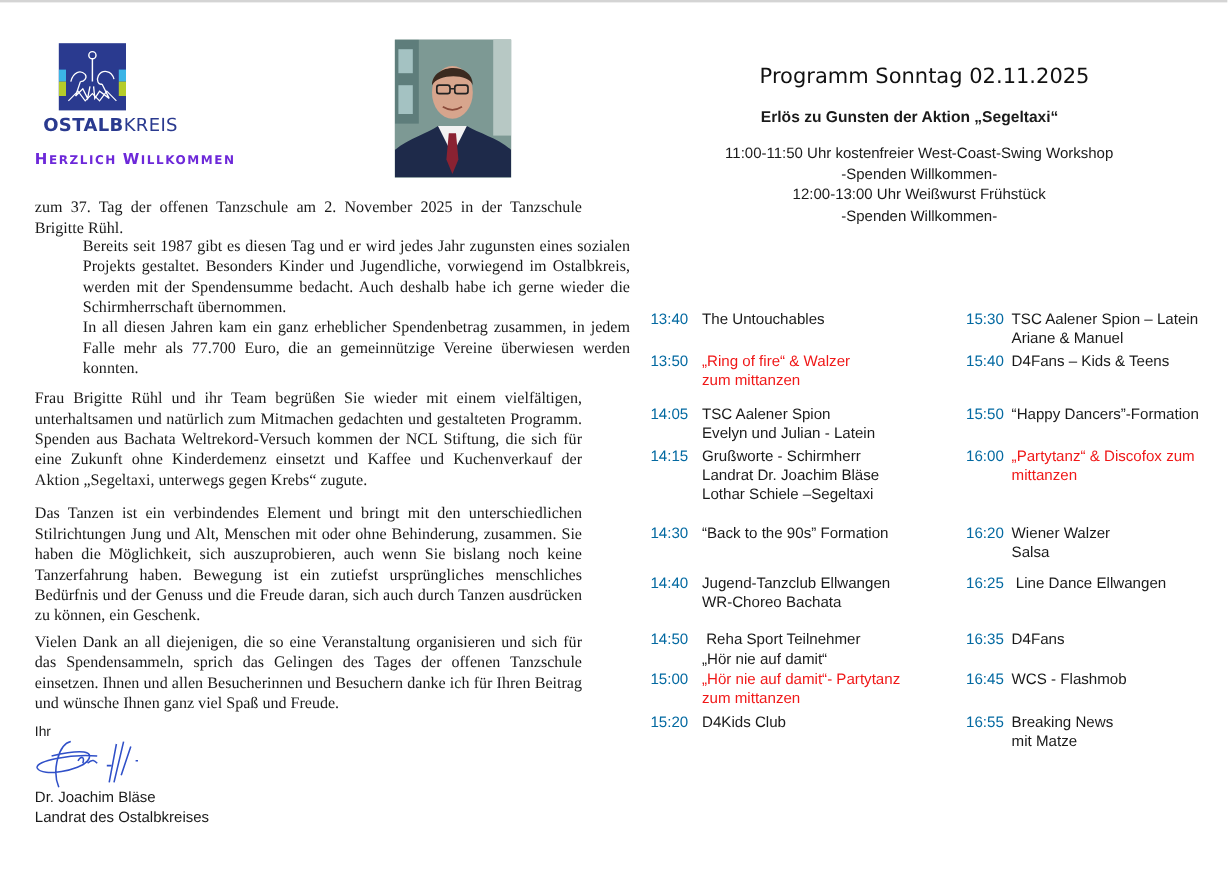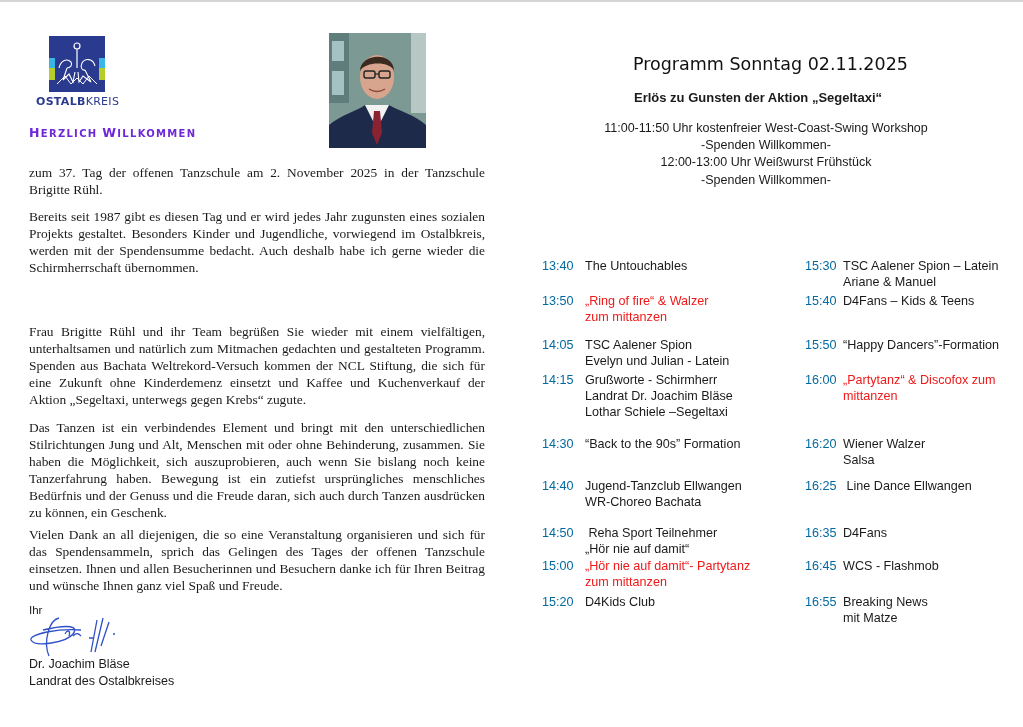--- a/index.html
+++ b/index.html
@@ -7,31 +7,31 @@
   body { position: relative; font-family: "Liberation Serif", serif; color: #1a1a1a; }
   .topbar { position: absolute; left: 0; top: 0; width: 1023px; height: 2px; background: #d4d4d4; }
 
   
   .logo { position: absolute; left: 49px; top: 36px; width: 56px; height: 56px; background: #2a3a8f; overflow: hidden; }
   .logo .stripe-cyan { position: absolute; left: 0; top: 22px; width: 6px; height: 10px; background: #3bb4e6; }
   .logo .stripe-green { position: absolute; left: 0; top: 32px; width: 6px; height: 12px; background: #b5cc2a; }
   .logo .stripe-cyan-r { position: absolute; right: 0; top: 22px; width: 6px; height: 10px; background: #3bb4e6; }
   .logo .stripe-green-r { position: absolute; right: 0; top: 32px; width: 6px; height: 12px; background: #b5cc2a; }
   .logo svg { position: absolute; left: 6px; top: 2px; }
-  .logo-text { position: absolute; left: 36px; top: 95px; font-family: "DejaVu Sans", sans-serif; font-size: 11px; letter-spacing: 0.3px; color: #2a3a8f; }
+  .logo-text { position: absolute; left: 36px; top: 95px; font-family: "DejaVu Sans", sans-serif; font-size: 15px; letter-spacing: 0.3px; color: #2a3a8f; }
   .logo-text b { font-weight: bold; }
 
   .welcome { position: absolute; left: 29px; top: 125px; font-family: "DejaVu Sans", sans-serif; font-weight: bold; font-size: 12.5px; letter-spacing: 1.3px; color: #6d28d9; }
   .welcome .sc { font-size: 10px; }
 
   .photo { position: absolute; left: 329px; top: 33px; width: 97px; height: 115px; overflow: hidden; background: #6f8a86; }
 
   .body-text { position: absolute; left: 29px; width: 456px; font-size: 13.4px; line-height: 17px; text-align: justify; color: #1a1a1a; }
   .p1 { top: 164px; }
-  .p2 { top: 208px; }
+  .p2 { top: 196px; margin-left: 40px; }
   .p3 { top: 323px; }
   .p4 { top: 419px; }
   .p5 { top: 526px; }
 
   .sign-ihr { position: absolute; left: 29px; top: 604px; font-family: "Liberation Sans", sans-serif; font-size: 11.5px; }
   .signature { position: absolute; left: 29px; top: 612px; }
   .sign-name { position: absolute; left: 29px; top: 656px; font-family: "Liberation Sans", sans-serif; font-size: 12.5px; line-height: 17px; }
 
   
   .prog-title { position: absolute; left: 633px; top: 54px; font-family: "DejaVu Sans", sans-serif; font-size: 17.5px; color: #111; }
@@ -82,20 +82,21 @@
     <rect x="35" y="38" width="11" height="7" rx="2" fill="none" stroke="#222" stroke-width="1.4"></rect>
     <rect x="50" y="38" width="11" height="7" rx="2" fill="none" stroke="#222" stroke-width="1.4"></rect>
     <line x1="46" y1="41" x2="50" y2="41" stroke="#222" stroke-width="1.2"></line>
     <path d="M40 56 Q48 61 56 56" fill="none" stroke="#8a4a3a" stroke-width="1.4"></path>
   </svg>
 </div>
 
 <p class="body-text p1">zum 37. Tag der offenen Tanzschule am 2. November 2025 in der Tanzschule Brigitte Rühl.</p>
 <div class="body-text p2">
   <p>Bereits seit 1987 gibt es diesen Tag und er wird jedes Jahr zugunsten eines sozialen Projekts gestaltet. Besonders Kinder und Jugendliche, vorwiegend im Ostalbkreis, werden mit der Spendensumme bedacht. Auch deshalb habe ich gerne wieder die Schirmherrschaft übernommen.</p>
+  <p>In all diesen Jahren kam ein ganz erheblicher Spendenbetrag zusammen, in jedem Falle mehr als 77.700 Euro, die an gemeinnützige Vereine überwiesen werden konnten.</p>
 </div>
 <p class="body-text p3">Frau Brigitte Rühl und ihr Team begrüßen Sie wieder mit einem vielfältigen, unterhaltsamen und natürlich zum Mitmachen gedachten und gestalteten Programm. Spenden aus Bachata Weltrekord-Versuch kommen der NCL Stiftung, die sich für eine Zukunft ohne Kinderdemenz einsetzt und Kaffee und Kuchenverkauf der Aktion „Segeltaxi, unterwegs gegen Krebs“ zugute.</p>
 <p class="body-text p4">Das Tanzen ist ein verbindendes Element und bringt mit den unterschiedlichen Stilrichtungen Jung und Alt, Menschen mit oder ohne Behinderung, zusammen. Sie haben die Möglichkeit, sich auszuprobieren, auch wenn Sie bislang noch keine Tanzerfahrung haben. Bewegung ist ein zutiefst ursprüngliches menschliches Bedürfnis und der Genuss und die Freude daran, sich auch durch Tanzen ausdrücken zu können, ein Geschenk.</p>
 <p class="body-text p5">Vielen Dank an all diejenigen, die so eine Veranstaltung organisieren und sich für das Spendensammeln, sprich das Gelingen des Tages der offenen Tanzschule einsetzen. Ihnen und allen Besucherinnen und Besuchern danke ich für Ihren Beitrag und wünsche Ihnen ganz viel Spaß und Freude.</p>
 
 <div class="sign-ihr">Ihr</div>
 <svg class="signature" width="110" height="50" viewBox="0 0 110 50">
   <path d="M30 6 C20 8 14 30 20 44 M14 18 C40 12 50 14 44 22 C38 30 6 36 2 28 C0 22 30 16 52 18 M36 22 C38 18 42 18 40 24 M44 24 C48 20 50 22 52 24 M60 26 L64 26" fill="none" stroke="#3050c8" stroke-width="1.3"></path>
   <path d="M68 8 L62 40 M74 6 L66 40 M80 10 L72 34 M84 22 L86 22" fill="none" stroke="#3050c8" stroke-width="1.3"></path>
 </svg>

